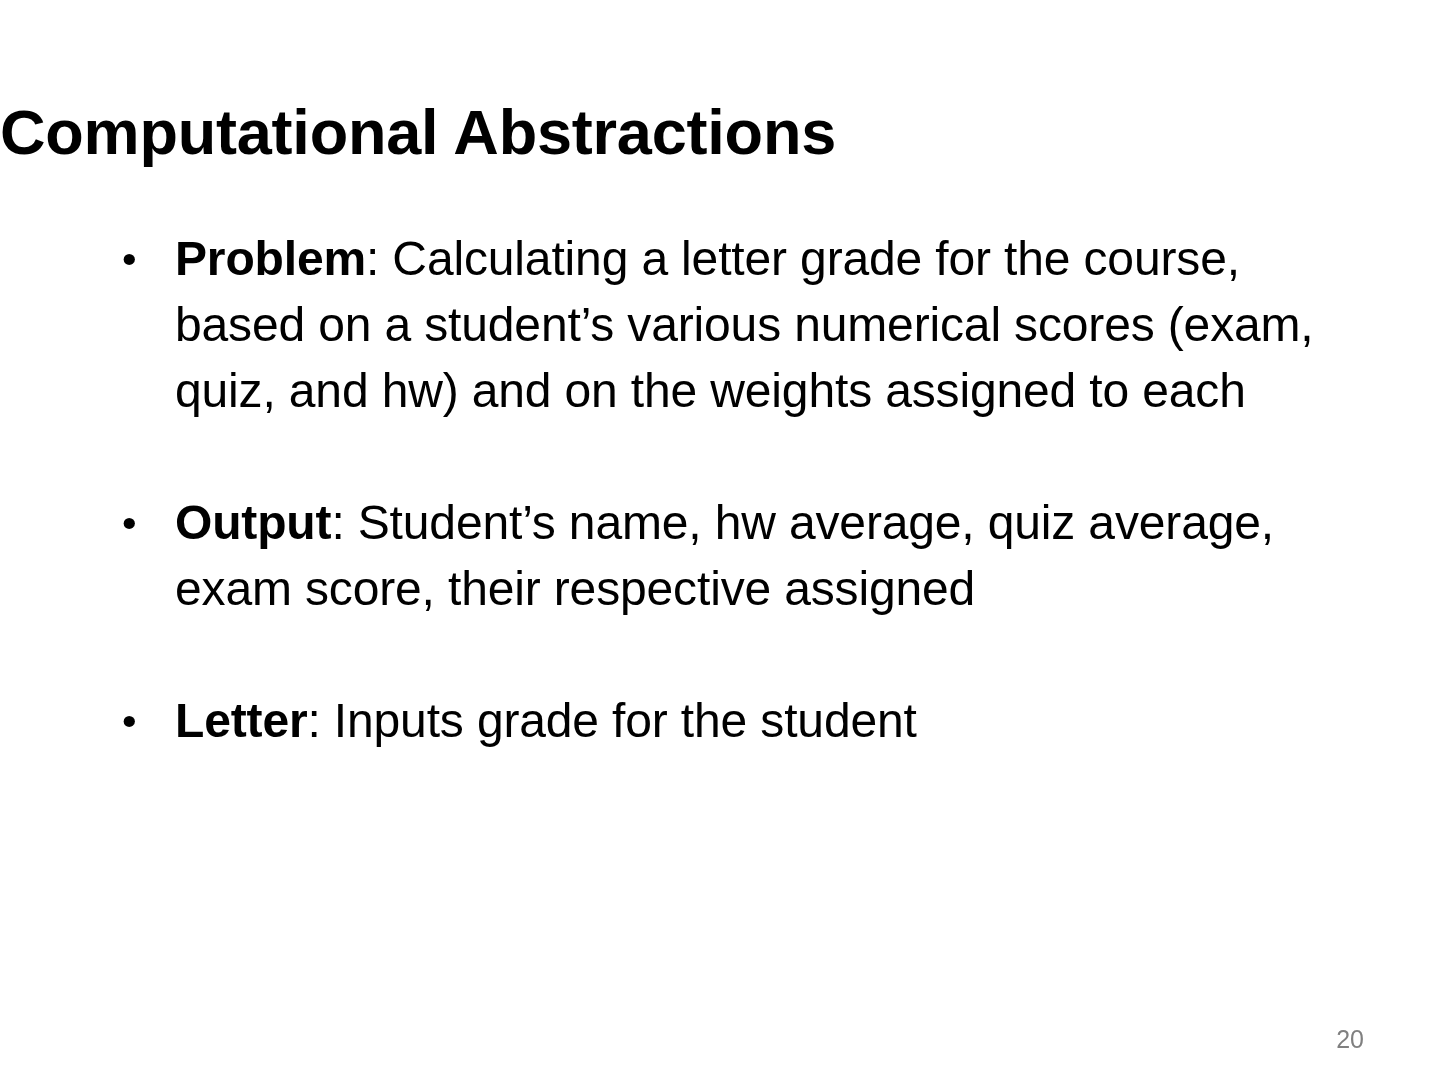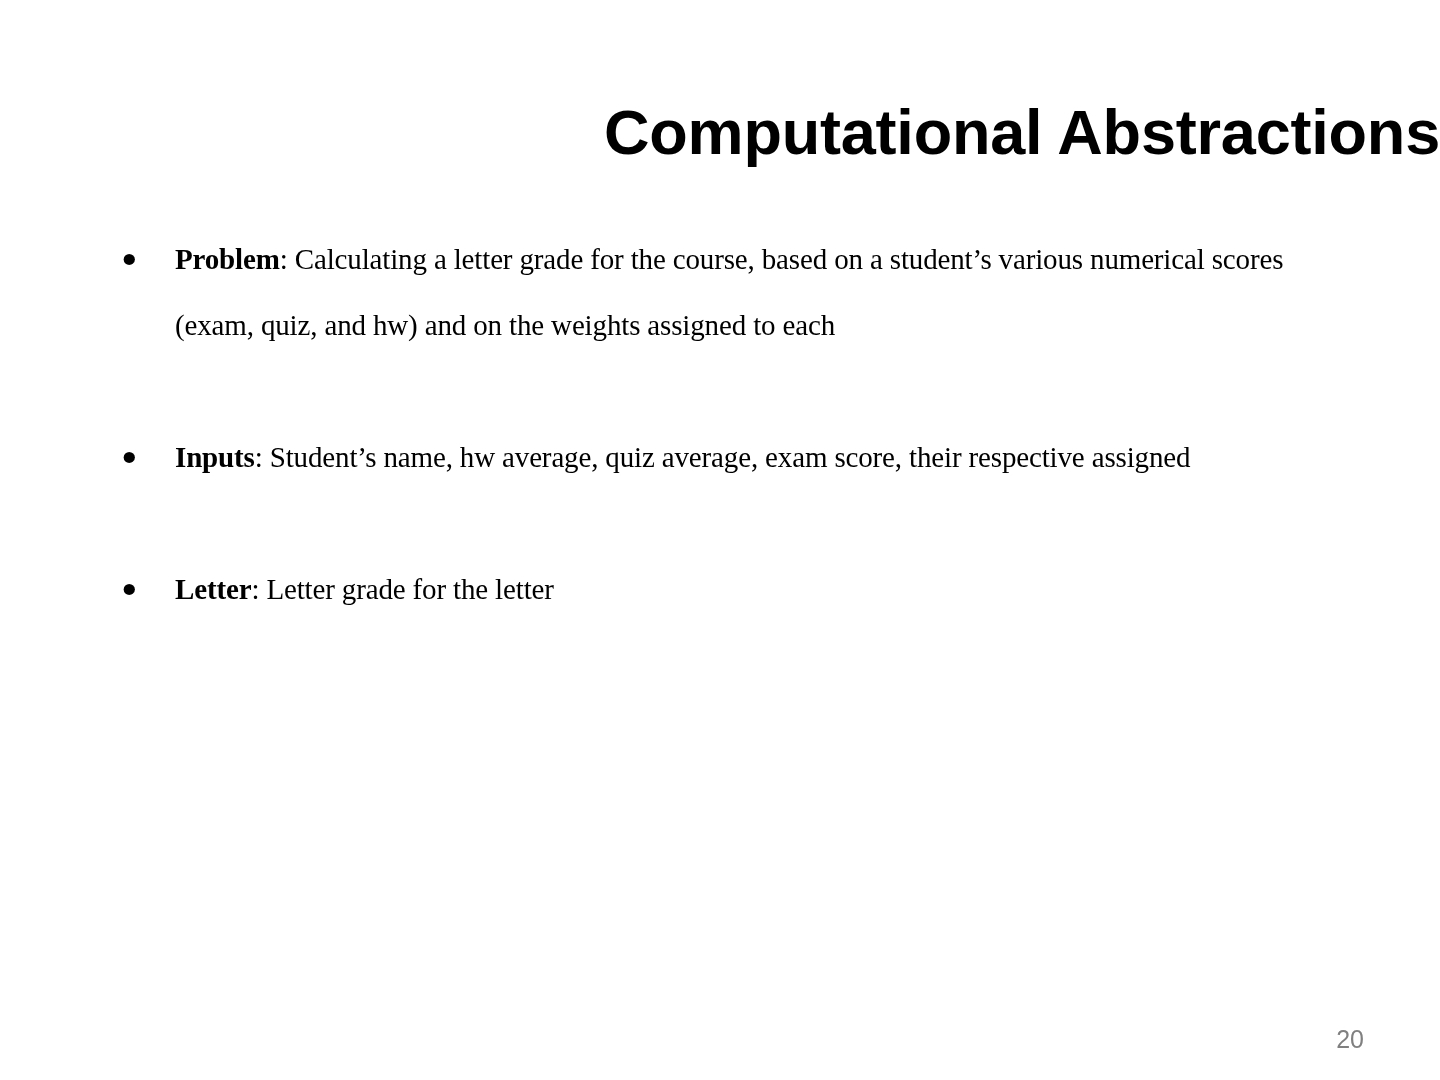--- a/index.html
+++ b/index.html
@@ -18,28 +18,27 @@
     position: relative;
     width: 1440px;
     height: 1080px;
     background: #ffffff;
   }
   .slide-title {
     position: absolute;
     left: 0;
     top: 98px;
     width: 1420px;
-    text-align: right;
+    text-align: left;
     font-size: 63px;
     font-weight: bold;
     line-height: 1.08;
     letter-spacing: -0.2px;
     color: #000000;
     white-space: nowrap;
-    margin-left: 20px;
   }
   .body-block {
     position: absolute;
     left: 118px;
     top: 226px;
     width: 1215px;
   }
   .bullet-row {
     display: flex;
     align-items: flex-start;
@@ -51,24 +50,23 @@
     flex: 0 0 auto;
     width: 57px;
     font-size: 41.5px;
     line-height: 66px;
     text-align: left;
     padding-left: 4px;
     box-sizing: border-box;
   }
   .bullet-text {
     flex: 1 1 auto;
-    font-size: 29px;
+    font-size: 48px;
     line-height: 66px;
     letter-spacing: -0.15px;
-    font-family: Liberation Serif, serif;
   }
   .bullet-text .lead {
     font-weight: bold;
   }
   .spacer-line {
     height: 66px;
   }
   .page-number {
     position: absolute;
     right: 76px;
@@ -89,27 +87,27 @@
 
     <div class="bullet-row">
       <span class="bullet-glyph">•</span>
       <span class="bullet-text"><span class="lead">Problem</span><span>: Calculating a letter grade for the course, based on a student’s various numerical scores (exam, quiz, and hw) and on the weights assigned to each</span></span>
     </div>
 
     <div class="spacer-line"></div>
 
     <div class="bullet-row">
       <span class="bullet-glyph">•</span>
-      <span class="bullet-text"><span class="lead">Inputs</span><span>: Student’s name, hw average, quiz average, exam score, their respective assigned</span></span>
+      <span class="bullet-text"><span class="lead">Output</span><span>: Student’s name, hw average, quiz average, exam score, their respective assigned</span></span>
     </div>
 
     <div class="spacer-line"></div>
 
     <div class="bullet-row">
       <span class="bullet-glyph">•</span>
-      <span class="bullet-text"><span class="lead">Letter</span><span>: Letter grade for the letter</span></span>
+      <span class="bullet-text"><span class="lead">Letter</span><span>: Inputs grade for the student</span></span>
     </div>
 
   </div>
 
   <div class="page-number">20</div>
 
 </div>
 
 </body></html>

